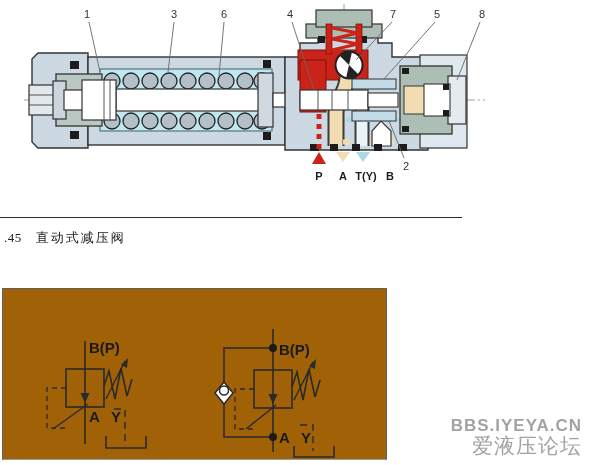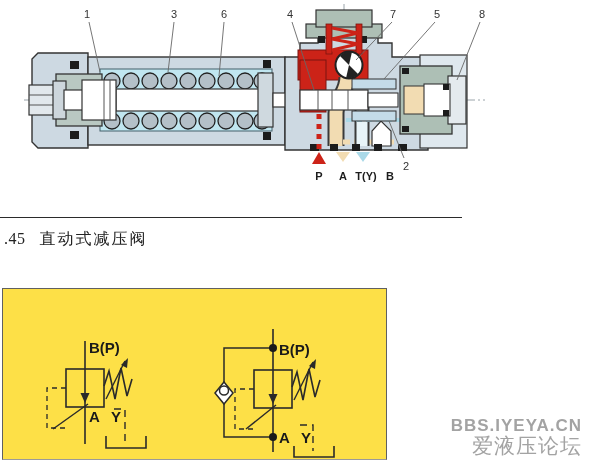--- a/index.html
+++ b/index.html
@@ -4,27 +4,27 @@
 <style>
   html,body{margin:0;padding:0;}
   body{
     width:600px;height:465px;position:relative;background:#ffffff;
     font-family:"Liberation Sans",sans-serif;overflow:hidden;
   }
   .fig-top{position:absolute;left:0;top:0;width:600px;height:218px;}
   .rule{position:absolute;left:0;top:217px;width:462px;border-top:1.3px solid #2b2b2b;}
   .caption{
     position:absolute;left:4px;top:229px;width:400px;
-    font-family:"Liberation Serif",serif;font-size:16px;color:#222;
+    font-family:"Liberation Serif",serif;font-size:13px;color:#222;
   }
   .caption .num{margin-right:14px;letter-spacing:.5px;}
   .caption .ttl{letter-spacing:2px;}
   .schem-box{
     position:absolute;left:2px;top:288px;width:383px;height:170px;
-    border:1px solid #606060;border-bottom-color:#9a9a9a;background:#fde047;box-sizing:content-box;
+    border:1px solid #606060;border-bottom-color:#9a9a9a;background:#a16207;box-sizing:content-box;
   }
   .watermark{
     position:absolute;right:18px;bottom:8px;text-align:right;color:#a3a3a3;line-height:1.05;
   }
   .watermark .wm1{font-size:17px;font-weight:bold;letter-spacing:1px;}
   .watermark .wm2{font-size:21px;letter-spacing:1px;}
   svg text{font-family:"Liberation Sans",sans-serif;}
   .callout{font-size:11px;fill:#333;}
   .portlabel{font-size:11px;font-weight:bold;fill:#1d1d1d;}
   .symlabel{font-size:15px;font-weight:bold;fill:#1a1a1a;}

